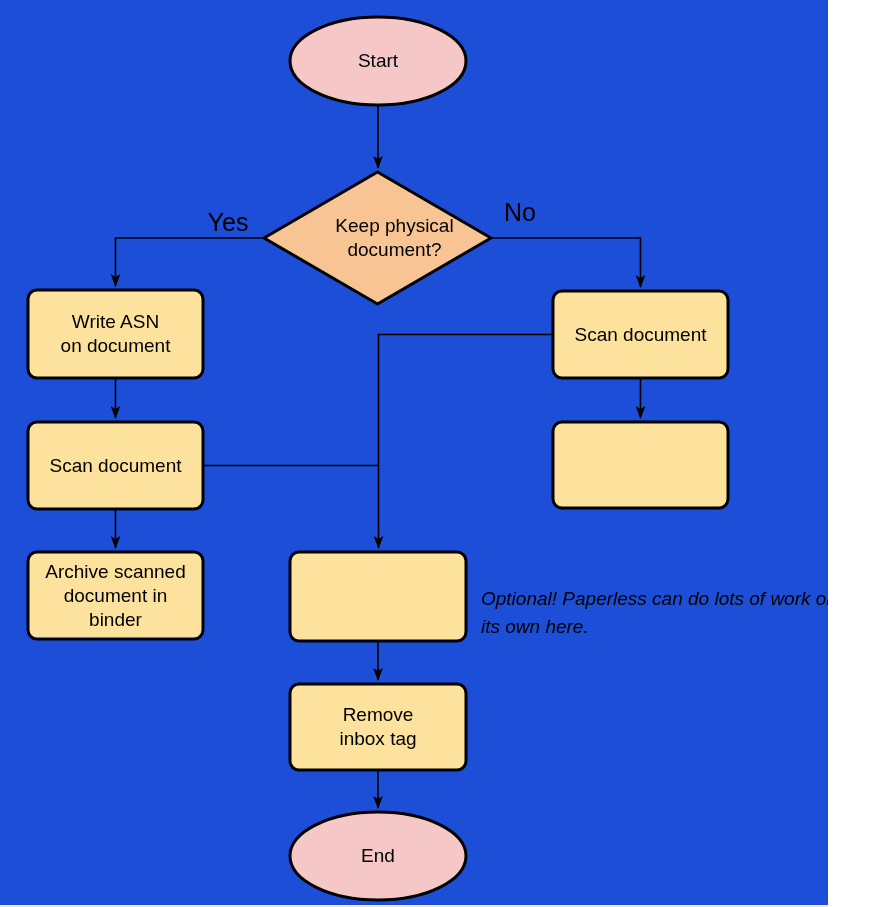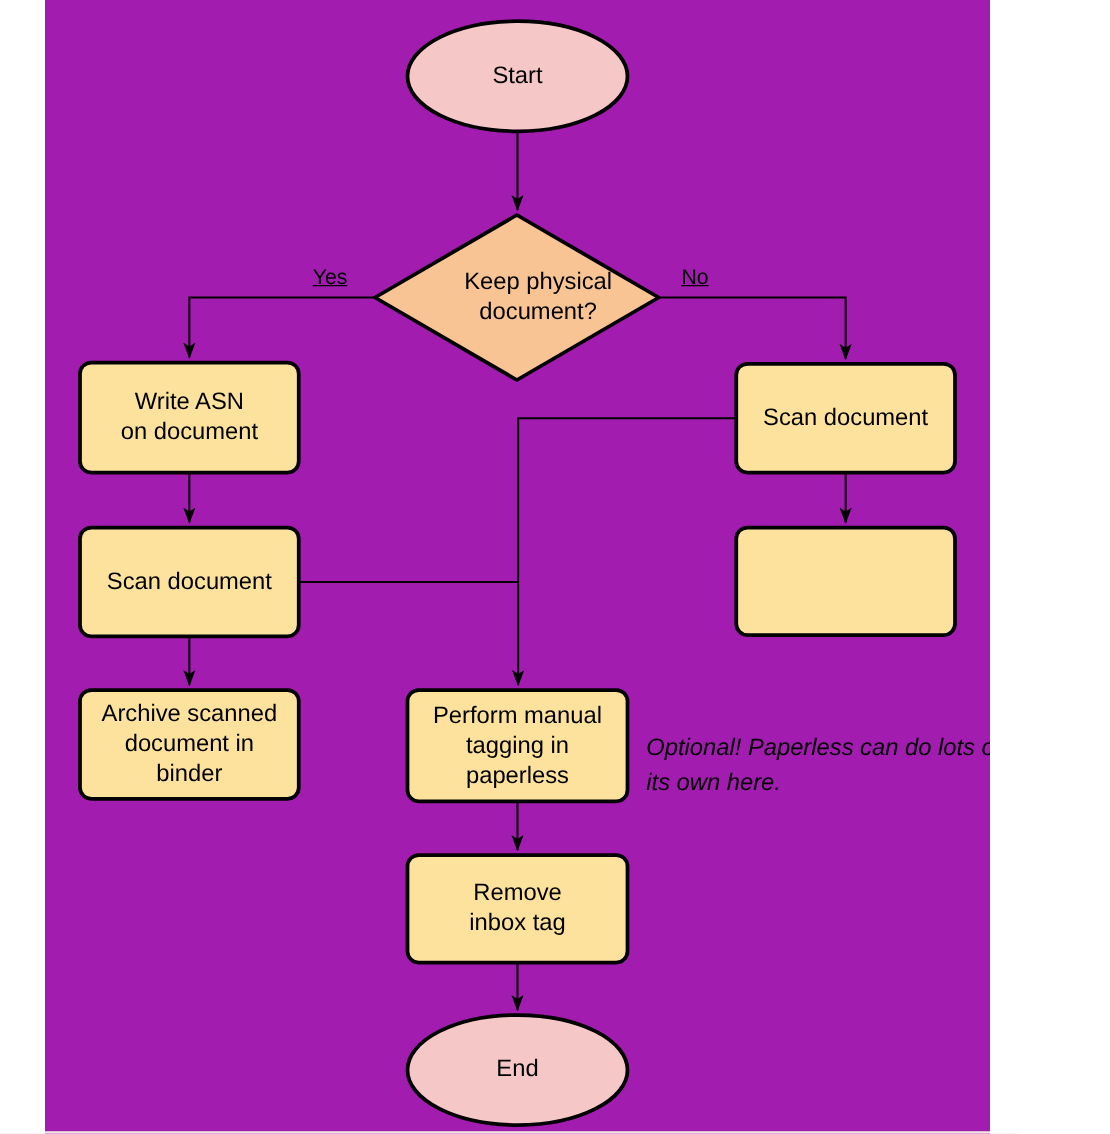--- a/index.html
+++ b/index.html
@@ -1,39 +1,37 @@
 <!DOCTYPE html>
 <html><head>
 <meta charset="utf-8">
 <style>
   html,body { margin:0; padding:0; background:#ffffff; }
   .stage {
     position:relative;
-    width:756px; height:907px;
-    background:#a21caf;
+    width:828px; height:907px;
+    background:#1d4ed8;
     font-family:"Liberation Sans", sans-serif;
     color:#000;
     overflow:hidden;
-    margin-left:36px;
   }
   .stage svg { position:absolute; left:0; top:0; }
   .label {
     position:absolute;
     display:flex; align-items:center; justify-content:center;
     text-align:center;
     white-space:pre-line;
     font-size:19px; line-height:24px;
     pointer-events:none;
   }
   .edge-label {
     position:absolute;
     display:flex; align-items:flex-end; justify-content:center;
-    font-size:17px; line-height:20px;
+    font-size:25px; line-height:20px;
     pointer-events:none;
-    text-decoration:underline;
   }
   .annotation {
     position:absolute;
     font-size:19px; line-height:28px;
     font-style:italic;
     white-space:pre-line;
     text-align:left;
     pointer-events:none;
   }
   .bottom-edge {
@@ -93,27 +91,24 @@
   <div class="label" style="left:290px; top:17px;  width:176px; height:88px;">Start</div>
   <div class="label" style="left:282px; top:172px; width:225px; height:132px;">Keep physical
 document?</div>
   <div class="label" style="left:28px;  top:290px; width:175px; height:88px;border-radius:25px;">Write ASN
 on document</div>
   <div class="label" style="left:28px;  top:422px; width:175px; height:87px;">Scan document</div>
   <div class="label" style="left:28px;  top:552px; width:175px; height:87px;">Archive scanned
 document in
 binder</div>
   <div class="label" style="left:553px; top:291px; width:175px; height:87px;">Scan document</div>
-  <div class="label" style="left:290px; top:552px; width:176px; height:89px;">Perform manual
-tagging in
-paperless</div>
   <div class="label" style="left:290px; top:812px; width:176px; height:88px;">End</div>
   <div class="label" style="left:290px; top:684px; width:176px; height:86px;">Remove
 inbox tag</div>
 
   <div class="edge-label" style="left:203px; top:209px; width:50px; height:23px;">Yes</div>
-  <div class="edge-label" style="left:495px; top:209px; width:50px; height:23px;">No</div>
+  <div class="edge-label" style="left:495px; top:199px; width:50px; height:23px;">No</div>
 
   <div class="annotation" style="left:481px; top:585px; width:420px;">Optional! Paperless can do lots of work on
 its own here.</div>
 
   <div class="bottom-edge"></div>
 </div>
 
 </body></html>

